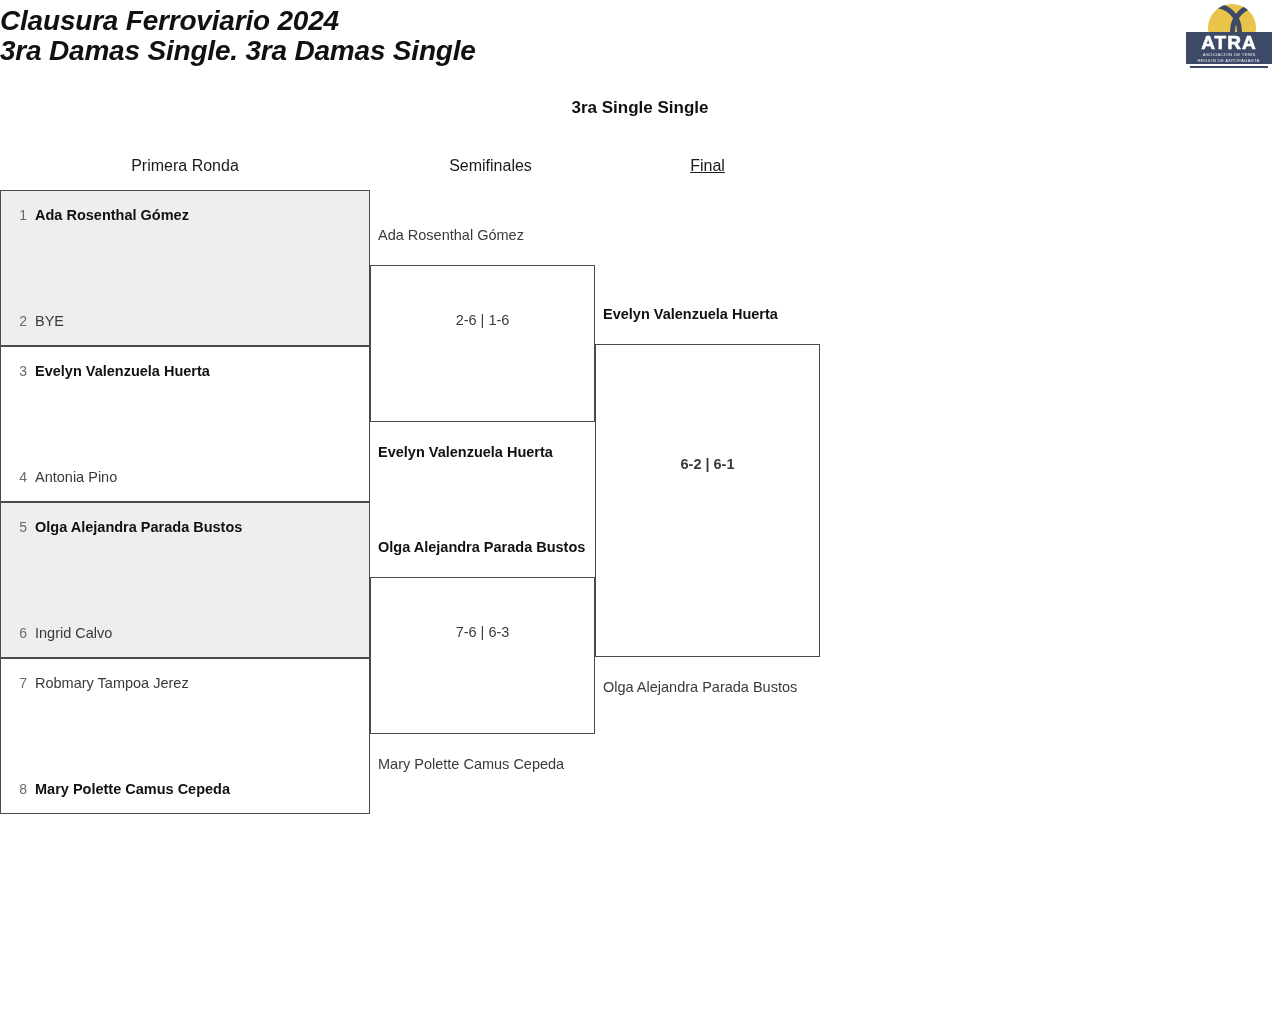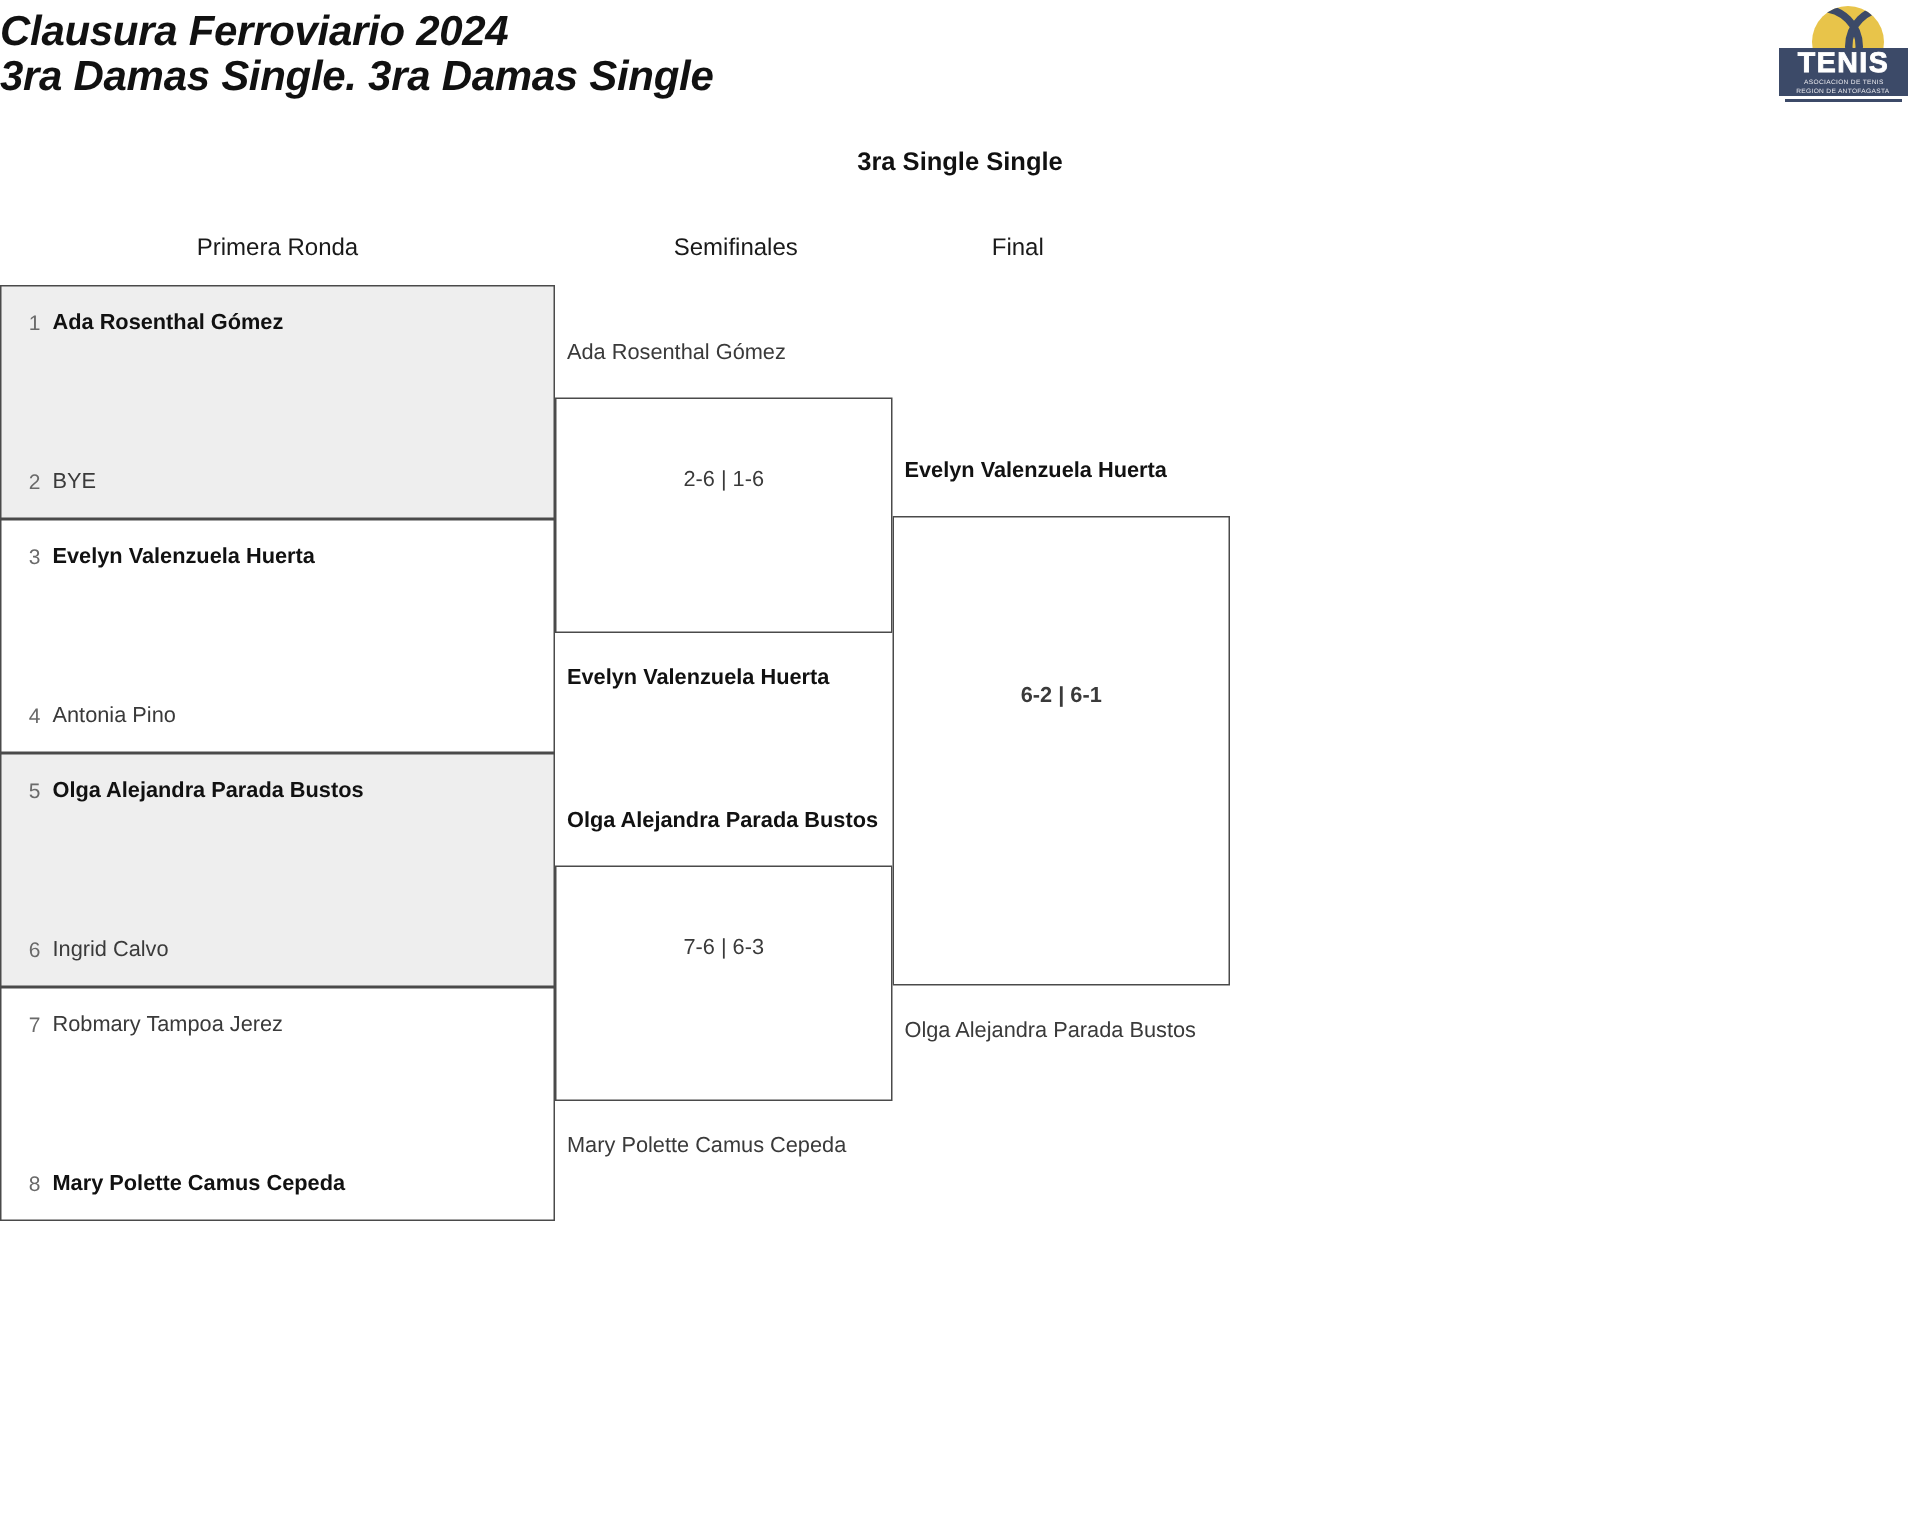--- a/index.html
+++ b/index.html
@@ -118,21 +118,21 @@
   .round-header {
     position: absolute;
     top: 157px;
     font-size: 16px;
     font-weight: 400;
     color: #1a1a1a;
     text-align: center;
   }
   #round-header-0 { left: 0px;   width: 370px; }
   #round-header-1 { left: 378px; width: 225px; }
-  #round-header-2 { left: 566px; width: 225px; }
+  #round-header-2 { left: 595px; width: 225px; text-decoration: underline; }
 
   
   #bracket { position: absolute; left: 0; top: 0; width: 1280px; height: 1016px; }
 
   .match {
     position: absolute;
     box-sizing: border-box;
     border: 1px solid #4a4a4a;
     background: #ffffff;
   }
@@ -198,21 +198,21 @@
   <div class="title-line">Clausura Ferroviario 2024</div>
   <div class="title-line">3ra Damas Single. 3ra Damas Single</div>
 </div>
 
 <div id="brand-logo">
   <div class="logo-ball">
     <div class="seam"></div>
     <div class="seam2"></div>
   </div>
   <div class="logo-plate">
-    <div class="logo-word">TENIS</div>
+    <div class="logo-word">ATRA</div>
     <div class="logo-sub">ASOCIACION DE TENIS</div>
     <div class="logo-sub">REGION DE ANTOFAGASTA</div>
   </div>
   <div class="logo-baseline"></div>
 </div>
 
 <div id="draw-title">3ra Single Single</div>
 
 <div class="round-header" id="round-header-0">Primera Ronda</div>
 <div class="round-header" id="round-header-1">Semifinales</div>

